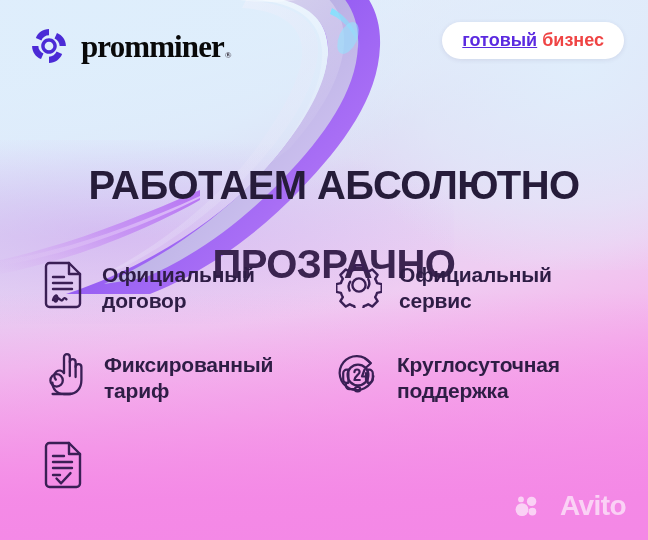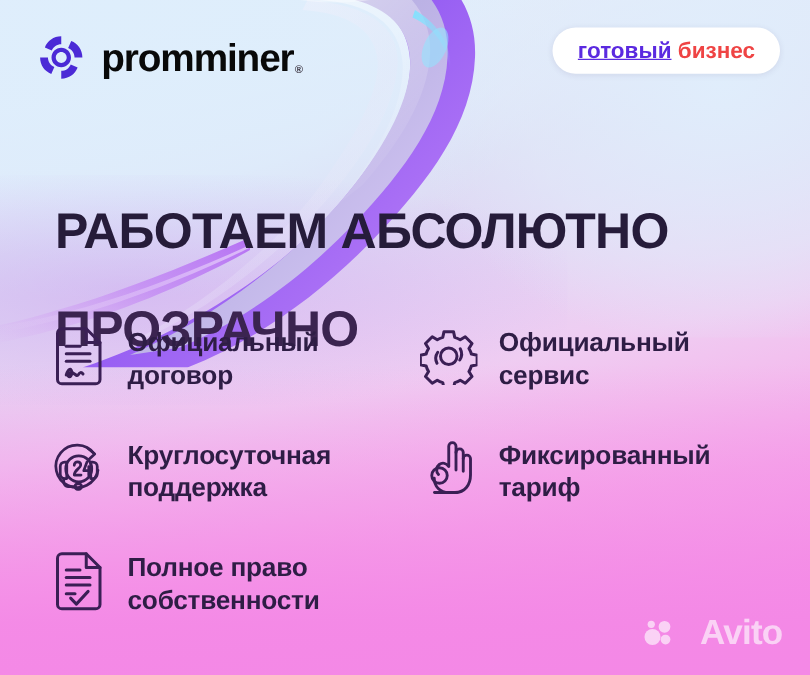--- a/index.html
+++ b/index.html
@@ -110,20 +110,21 @@
   }
   .logo-mark { width: 38px; height: 38px; display: block; }
   .logo-word {
     font-size: 31px;
     font-weight: 700;
     letter-spacing: -0.9px;
     color: #090909;
     line-height: 1;
     position: relative;
     white-space: nowrap;
+    font-family: Liberation Serif, serif;
   }
   .logo-reg {
     font-size: 9px;
     vertical-align: baseline;
     position: relative;
     top: 1px;
     left: 1px;
     color: #3a3340;
   }
 
@@ -150,20 +151,21 @@
     left: 44px;
     top: 127px;
     width: 580px;
     font-size: 40px;
     font-weight: 700;
     line-height: 0.98;
     letter-spacing: -0.6px;
     color: #261c3a;
     text-transform: uppercase;
     white-space: pre-line;
+    text-align: center;
   }
   .headline .ln2 { color: #3b2450; }
 
   
   .features {
     position: absolute;
     left: 40px;
     top: 258px;
     width: 590px;
   }
@@ -383,72 +385,70 @@
             </svg>
           </div>
           <div class="feat-label">Официальный
 сервис</div>
         </div>
       </div>
     </div>
 
     <div class="feat-row">
       <div class="feat-col">
+        <div class="feat right">
+          <div class="feat-icon">
+            <svg width="42" height="48" viewBox="0 0 42 48" fill="none" stroke="#3a1f55" stroke-width="2.3" stroke-linecap="round" stroke-linejoin="round">
+              <path d="M21.0 22.0 V6.0 a2.9 2.9 0 0 1 5.8 0 V25.0"></path>
+              <path d="M26.8 11.0 a2.9 2.9 0 0 1 5.8 0 V26.0"></path>
+              <path d="M32.6 16.0 a2.9 2.9 0 0 1 5.8 0 v13.0 c0 8.0 -4.6 14.0 -12.4 14.0 h-5.0 c-7.0 0 -11.6 -4.8 -11.6 -11.4"></path>
+              <path d="M21.0 22.0 c-2.0 -2.6 -5.2 -3.2 -7.6 -1.4 c-2.6 2.0 -2.8 5.6 -0.6 8.0"></path>
+              <circle cx="13.6" cy="29.4" r="6.2"></circle>
+              <path d="M9.6 43.0 h18.0"></path>
+            </svg>
+          </div>
+          <div class="feat-label">Фиксированный
+тариф</div>
+        </div>
+      </div>
+      <div class="feat-col">
         <div class="feat">
           <div class="feat-icon">
             <svg width="46" height="46" viewBox="0 0 46 46" fill="none" stroke="#3a1f55" stroke-width="2.2" stroke-linecap="round" stroke-linejoin="round">
               <path d="M35.4 11.0 a17 17 0 1 0 3.0 13.2"></path>
               <path d="M30.2 6.6 l5.6 4.6 l-5.0 4.6"></path>
               <circle cx="23" cy="23" r="10.4"></circle>
               <path d="M19.4 20.2 c0-1.6 1.2-2.7 2.6-2.7 c1.5 0 2.6 1.1 2.6 2.5 c0 2.6 -5.2 4.0 -5.2 8.0 h5.4"></path>
               <path d="M29.6 17.5 l-2.6 7.0 h5.0 M31.0 21.2 v7.0"></path>
               <path d="M11.8 17.6 a3.6 3.6 0 0 0 -3.6 3.6 v6.0 a3.6 3.6 0 0 0 3.6 3.6 h1.6 v-13.2 Z"></path>
               <path d="M34.2 17.6 a3.6 3.6 0 0 1 3.6 3.6 v6.0 a3.6 3.6 0 0 1 -3.6 3.6 h-1.6 v-13.2 Z"></path>
               <path d="M11.0 31.0 v2.8 a3.4 3.4 0 0 0 3.4 3.4 h6.0"></path>
               <rect x="20.0" y="35.0" width="5.2" height="4.4" rx="2.2"></rect>
             </svg>
           </div>
           <div class="feat-label">Круглосуточная
 поддержка</div>
         </div>
       </div>
-      <div class="feat-col">
-        <div class="feat right">
-          <div class="feat-icon">
-            <svg width="42" height="48" viewBox="0 0 42 48" fill="none" stroke="#3a1f55" stroke-width="2.3" stroke-linecap="round" stroke-linejoin="round">
-              <path d="M21.0 22.0 V6.0 a2.9 2.9 0 0 1 5.8 0 V25.0"></path>
-              <path d="M26.8 11.0 a2.9 2.9 0 0 1 5.8 0 V26.0"></path>
-              <path d="M32.6 16.0 a2.9 2.9 0 0 1 5.8 0 v13.0 c0 8.0 -4.6 14.0 -12.4 14.0 h-5.0 c-7.0 0 -11.6 -4.8 -11.6 -11.4"></path>
-              <path d="M21.0 22.0 c-2.0 -2.6 -5.2 -3.2 -7.6 -1.4 c-2.6 2.0 -2.8 5.6 -0.6 8.0"></path>
-              <circle cx="13.6" cy="29.4" r="6.2"></circle>
-              <path d="M9.6 43.0 h18.0"></path>
-            </svg>
-          </div>
-          <div class="feat-label">Фиксированный
-тариф</div>
-        </div>
-      </div>
     </div>
 
     <div class="feat-row">
       <div class="feat-col">
         <div class="feat">
           <div class="feat-icon">
             <svg width="42" height="48" viewBox="0 0 42 48" fill="none" stroke="#3a1f55" stroke-width="2.4" stroke-linecap="round" stroke-linejoin="round">
               <path d="M4 5.5 a3.5 3.5 0 0 1 3.5-3.5 H27 L38 13 V42.5 a3.5 3.5 0 0 1 -3.5 3.5 H7.5 A3.5 3.5 0 0 1 4 42.5 Z"></path>
               <path d="M27 2 V13 H38"></path>
               <path d="M11 15 H22"></path>
               <path d="M11 21 H30"></path>
               <path d="M11 27 H30"></path>
               <path d="M11 34 H18"></path>
               <path d="M14.5 37.5 l4.6 4.8 l9.4 -10.2"></path>
             </svg>
           </div>
-          <div class="feat-label">Полное право
-собственности</div>
         </div>
       </div>
       <div class="feat-col"></div>
     </div>
 
   </div>
 
   <div class="avito">
     <svg width="26" height="26" viewBox="0 0 26 26">
       <circle cx="8.0" cy="16.6" r="6.4" fill="#ffffff"></circle>

